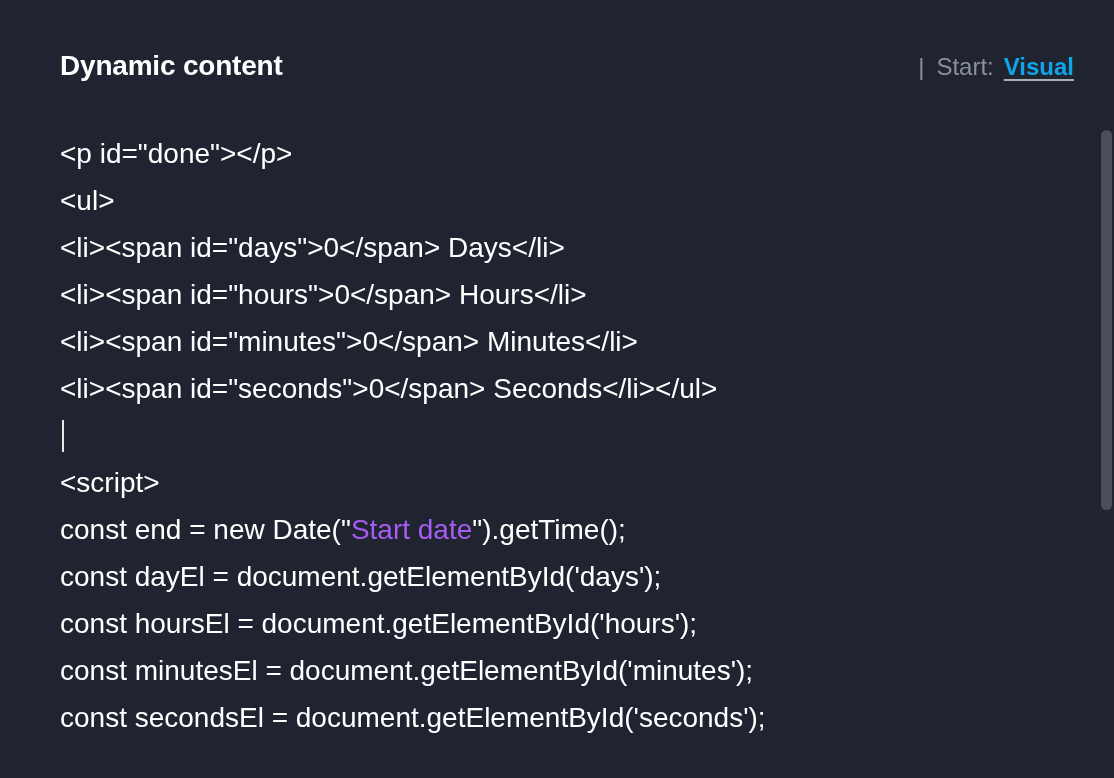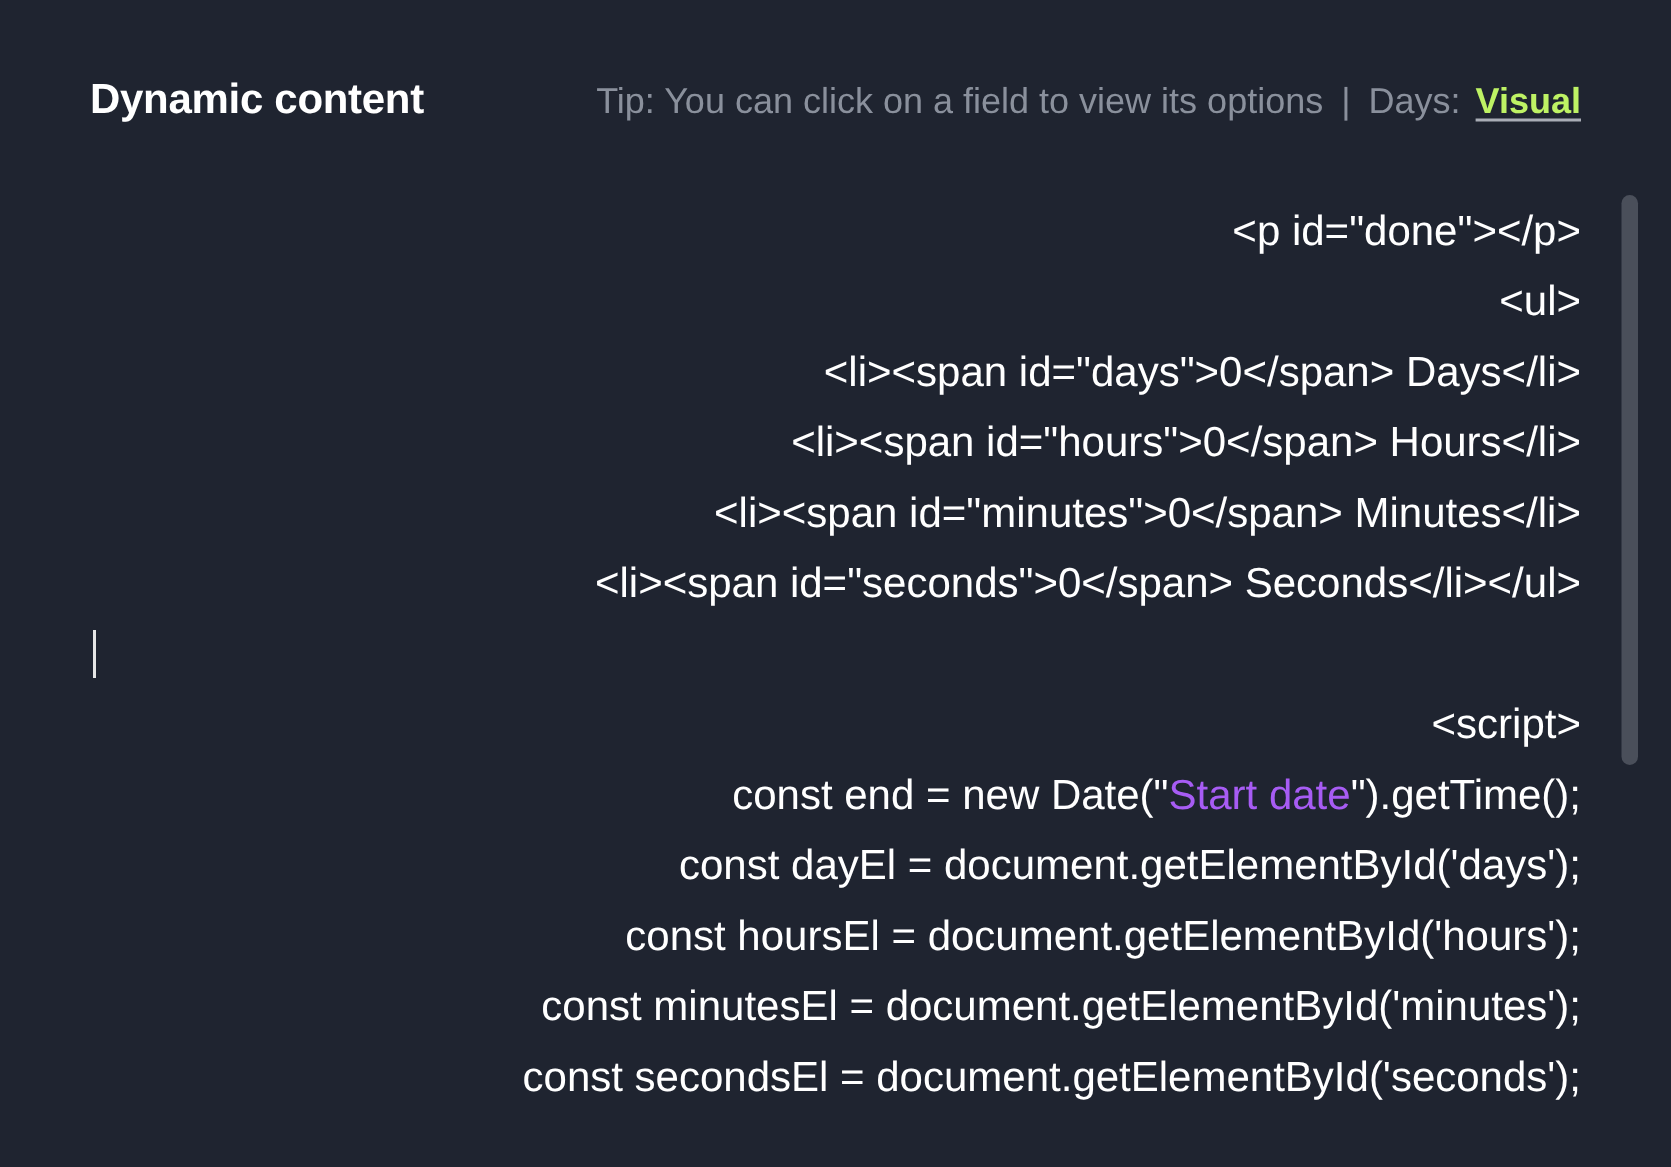--- a/index.html
+++ b/index.html
@@ -10,22 +10,21 @@
     background: #1f2430;
     font-family: -apple-system, BlinkMacSystemFont, "Segoe UI", Helvetica, Arial, sans-serif;
     overflow: hidden;
     color: #ffffff;
   }
   .panel {
     position: relative;
     width: 100%;
     height: 100%;
     box-sizing: border-box;
-    padding: 50px 60px 0 60px;
-    text-align: right;
+    padding: 50px 40px 0 60px;
   }
   .header-row {
     display: flex;
     align-items: baseline;
     justify-content: space-between;
     margin-bottom: 48px;
   }
   .title {
     font-size: 28px;
     font-weight: 700;
@@ -43,21 +42,21 @@
     color: #8a909c;
   }
   .sep {
     color: #8a909c;
     margin: 0 2px;
   }
   .mode-label {
     color: #8a909c;
   }
   .mode-link {
-    color: #bef264;
+    color: #0ea5e9;
     text-decoration: underline;
     text-underline-offset: 4px;
     text-decoration-color: #a9adb6;
     font-weight: 600;
   }
   .editor-wrap {
     position: relative;
     height: 610px;
   }
   .code-area {
@@ -98,23 +97,22 @@
   }
 </style>
 </head>
 <body>
 
 <div class="panel">
 
   <div class="header-row">
     <div class="title">Dynamic content</div>
     <div class="tip-row">
-      <span class="tip-text">Tip: You can click on a field to view its options</span>
       <span class="sep">|</span>
-      <span class="mode-label">Days:</span>
+      <span class="mode-label">Start:</span>
       <span class="mode-link">Visual</span>
     </div>
   </div>
 
   <div class="editor-wrap">
     <div class="code-area" id="code-area"><span class="code-line">&lt;p id="done"&gt;&lt;/p&gt;</span><span class="code-line">&lt;ul&gt;</span><span class="code-line">&lt;li&gt;&lt;span id="days"&gt;0&lt;/span&gt; Days&lt;/li&gt;</span><span class="code-line">&lt;li&gt;&lt;span id="hours"&gt;0&lt;/span&gt; Hours&lt;/li&gt;</span><span class="code-line">&lt;li&gt;&lt;span id="minutes"&gt;0&lt;/span&gt; Minutes&lt;/li&gt;</span><span class="code-line">&lt;li&gt;&lt;span id="seconds"&gt;0&lt;/span&gt; Seconds&lt;/li&gt;&lt;/ul&gt;</span><div class="cursor-line"><span class="cursor"></span></div><span class="code-line">&lt;script&gt;</span><span class="code-line">const end = new Date("<span class="field-token">Start date</span>").getTime();</span><span class="code-line">const dayEl = document.getElementById('days');</span><span class="code-line">const hoursEl = document.getElementById('hours');</span><span class="code-line">const minutesEl = document.getElementById('minutes');</span><span class="code-line">const secondsEl = document.getElementById('seconds');</span></div>
     <div class="scrollbar-thumb"></div>
   </div>
 
 </div>

